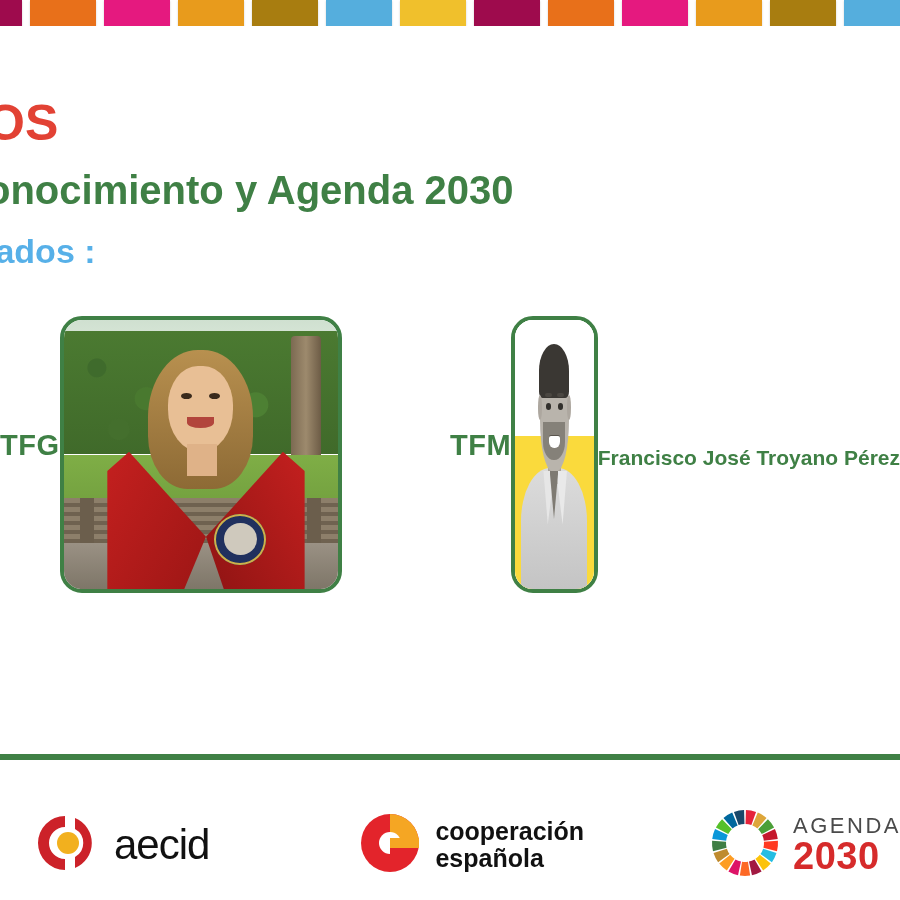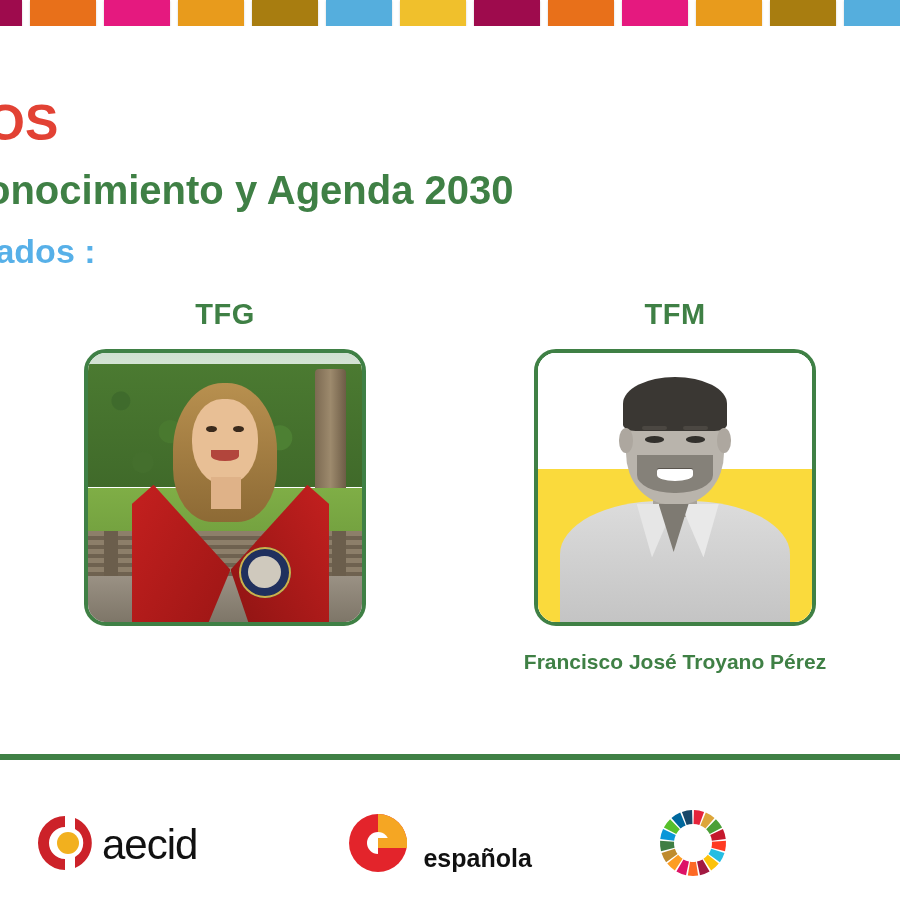--- a/index.html
+++ b/index.html
@@ -48,21 +48,21 @@
     margin-left:-14px;
   }
 
   
   #awards {
     position:absolute; left:0; top:298px; width:900px;
     display:flex;
   }
   .award-col {
     width:450px;
-    display:flex; flex-direction:column; align-items:center;
+    display:flex; flex-direction:row; align-items:center;
   }
   .award-label {
     color:#3f8045;
     font-size:29px; font-weight:bold;
     letter-spacing:0.5px;
   }
   .photo-frame {
     margin-top:18px;
     width:282px; height:277px;
     border:4px solid #3f8045;
@@ -174,21 +174,21 @@
   
   #footer {
     position:absolute; left:0; top:790px; width:900px; height:110px;
     display:flex; align-items:center;
   }
   .logo-slot { display:flex; align-items:center; }
   #logo-aecid { margin-left:28px; }
   #logo-coop { margin-left:150px; }
   #logo-agenda { margin-left:125px; }
 
-  .aecid-text { font-size:42px; color:#111; letter-spacing:-1px; }
+  .aecid-text { font-size:42px; color:#111; margin-left:12px; letter-spacing:-1px; }
   .coop-text { margin-left:14px; font-size:25px; line-height:1.08; color:#111; font-weight:600; }
   .agenda-text { margin-left:12px; display:flex; flex-direction:column; line-height:1; }
   .agenda-top { font-size:22px; color:#4a4a4a; letter-spacing:2.5px; font-weight:500; }
   .agenda-bot { font-size:38px; color:#d62b2b; font-weight:bold; letter-spacing:0.5px; }
 </style>
 </head>
 <body>
 
 <div id="top-bar">
     <div class="swatch" style="background: rgb(158, 11, 77);"></div>
@@ -288,21 +288,21 @@
       <svg width="62" height="62" viewBox="0 0 62 62">
         <circle cx="31" cy="31" r="29" fill="#e3242b"></circle>
         <path d="M31 31 L60 31 A29 29 0 0 0 31 2 Z" fill="#f5a623"></path>
         <path d="M31 31 L58 38 A28 28 0 0 1 31 59 Z" fill="#e3242b"></path>
         <circle cx="31" cy="31" r="11" fill="#ffffff"></circle>
         <rect x="31" y="26" width="29" height="10" fill="#f5a623"></rect>
         <rect x="31" y="36" width="20" height="8" fill="#e3242b"></rect>
       </svg>
     </span>
     <span class="coop-text">
-      <br>
+      <span>cooperación</span><br>
       <span>española</span>
     </span>
   </div>
 
   <div class="logo-slot" id="logo-agenda">
     <span>
       <svg width="72" height="72" viewBox="0 0 72 72" id="sdg-wheel">
           <path d="M36.92141407787777 3.0128662036683096 A33 33 0 0 1 47.05713413592216 4.907560650533949 L42.36622874492488 18.09829249576197 A19 19 0 0 0 36.53051113574781 17.007407814233268 Z" fill="#e5243b"></path>
           <path d="M48.77552021472865 5.5732669640156765 A33 33 0 0 1 57.54235511497045 11.001461320699036 L48.4031741571042 21.606901972523687 A19 19 0 0 0 43.35560254787407 18.481577948978725 Z" fill="#dda63a"></path>
           <path d="M58.90422155497911 12.24296662122077 A33 33 0 0 1 65.1181616654315 20.471553161188478 L52.76500217100602 27.059379092805486 A19 19 0 0 0 49.18727907710918 22.32170805464226 Z" fill="#4c9f38"></path>
@@ -315,15 +315,19 @@
           <path d="M29.032904818549458 68.25615576494832 A33 33 0 0 1 19.41791384658658 64.53128841816954 L26.452738275307425 52.427105452885485 A19 19 0 0 0 31.988642168255748 54.571726046485395 Z" fill="#dd1367"></path>
           <path d="M17.851109770358207 63.561164406323854 A33 33 0 0 1 10.2309749897057 56.61449368815123 L21.163288630436618 47.8689509113598 A19 19 0 0 0 25.55063895869109 51.868549203641 Z" fill="#fd9d24"></path>
           <path d="M9.12042291415251 55.143885072941245 A33 33 0 0 1 4.5242857515619725 45.91359735669526 L17.877619069081135 41.707828781127574 A19 19 0 0 0 20.523879859663566 47.02223686017829 Z" fill="#bf8b2e"></path>
           <path d="M4.019971888268884 44.141117980528705 A33 33 0 0 1 3.068566135623392 33.8738147690783 L17.039477472025588 34.775832745832965 A19 19 0 0 0 17.58725654173057 40.68731035242562 Z" fill="#3f7e44"></path>
           <path d="M3.2386008663277366 32.03884779335375 A33 33 0 0 1 6.060419142443326 22.12118527849637 L18.762059506255248 28.009167281558515 A19 19 0 0 0 17.137376256370516 33.71933660829458 Z" fill="#0a97d9"></path>
           <path d="M6.881838334568506 20.471553161188467 A33 33 0 0 1 13.095778445020883 12.242966621220777 L22.81272092289081 22.321708054642265 A19 19 0 0 0 19.23499782899399 27.05937909280548 Z" fill="#56c02b"></path>
           <path d="M14.457644885029527 11.001461320699054 A33 33 0 0 1 23.22447978527135 5.57326696401568 L28.644397452125926 18.481577948978725 A19 19 0 0 0 23.59682584289579 21.606901972523698 Z" fill="#00689d"></path>
           <path d="M24.942865864077813 4.907560650533956 A33 33 0 0 1 35.07858592212222 3.0128662036683096 L35.469488864252185 17.007407814233268 A19 19 0 0 0 29.633771255075104 18.098292495761974 Z" fill="#19486a"></path>
         </svg>
     </span>
+    <span class="agenda-text">
+      <span class="agenda-top">AGENDA</span>
+      <span class="agenda-bot">2030</span>
+    </span>
   </div>
 
 </div>
 
 </body></html>

